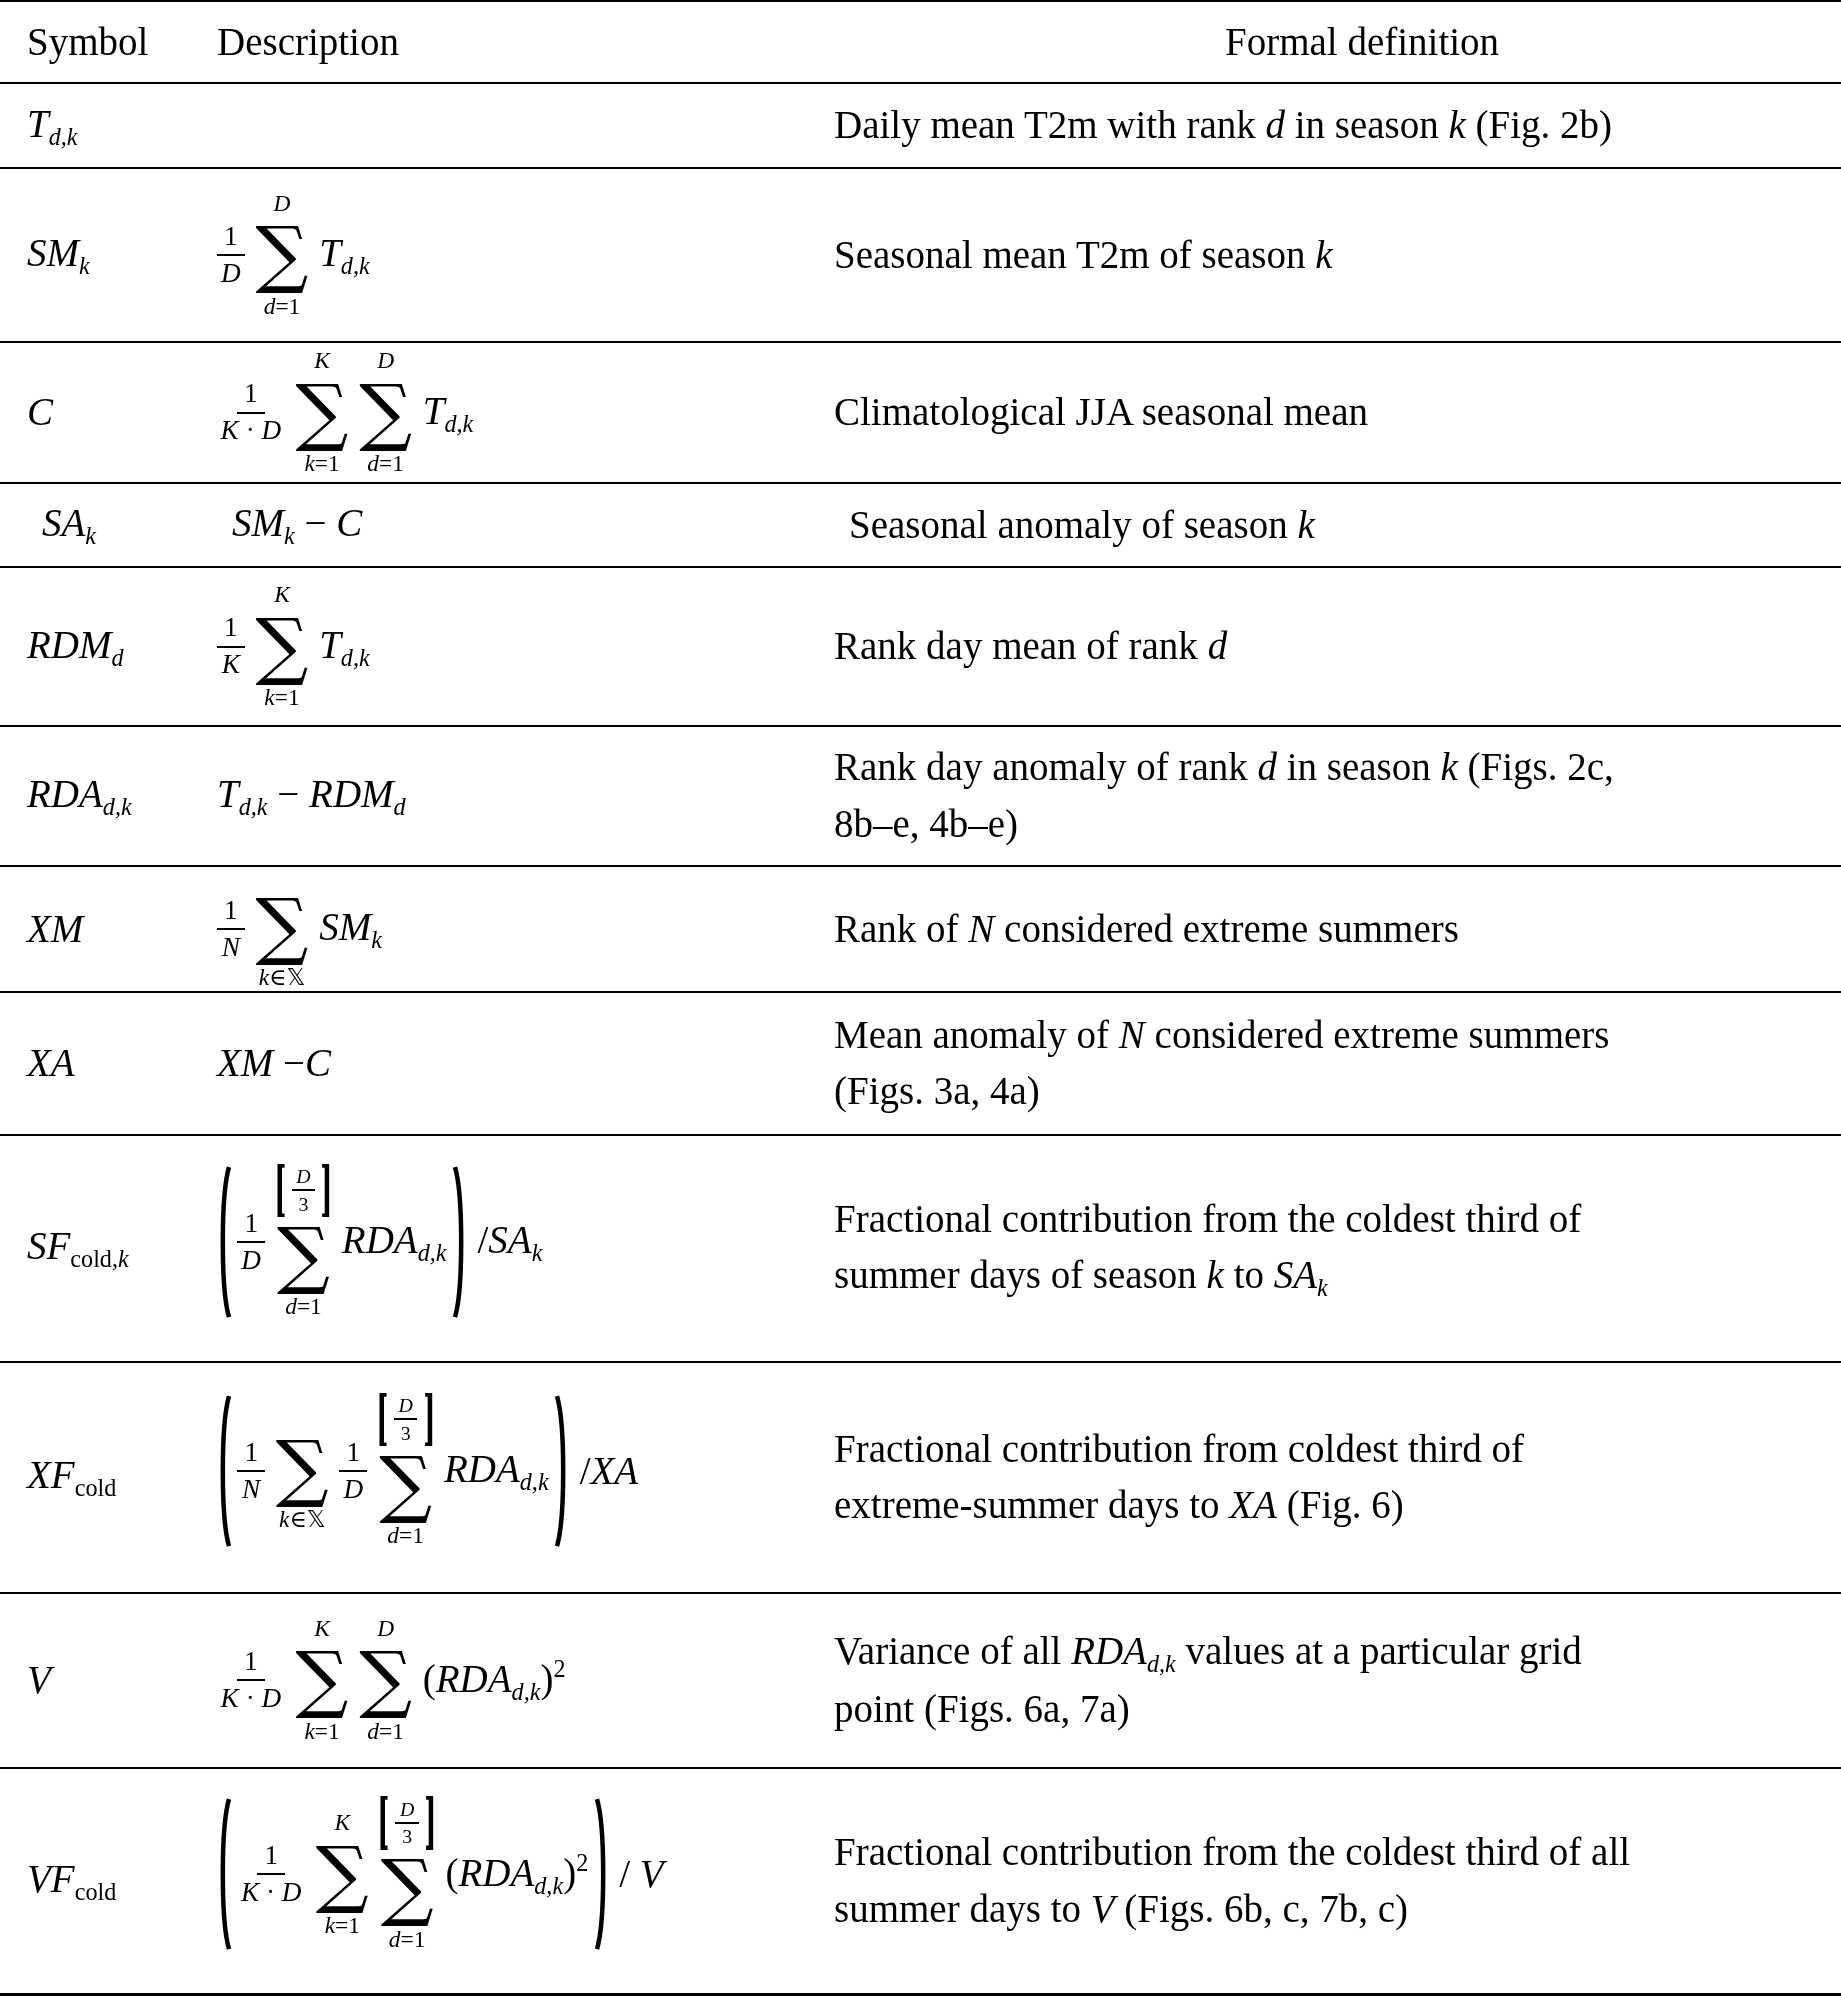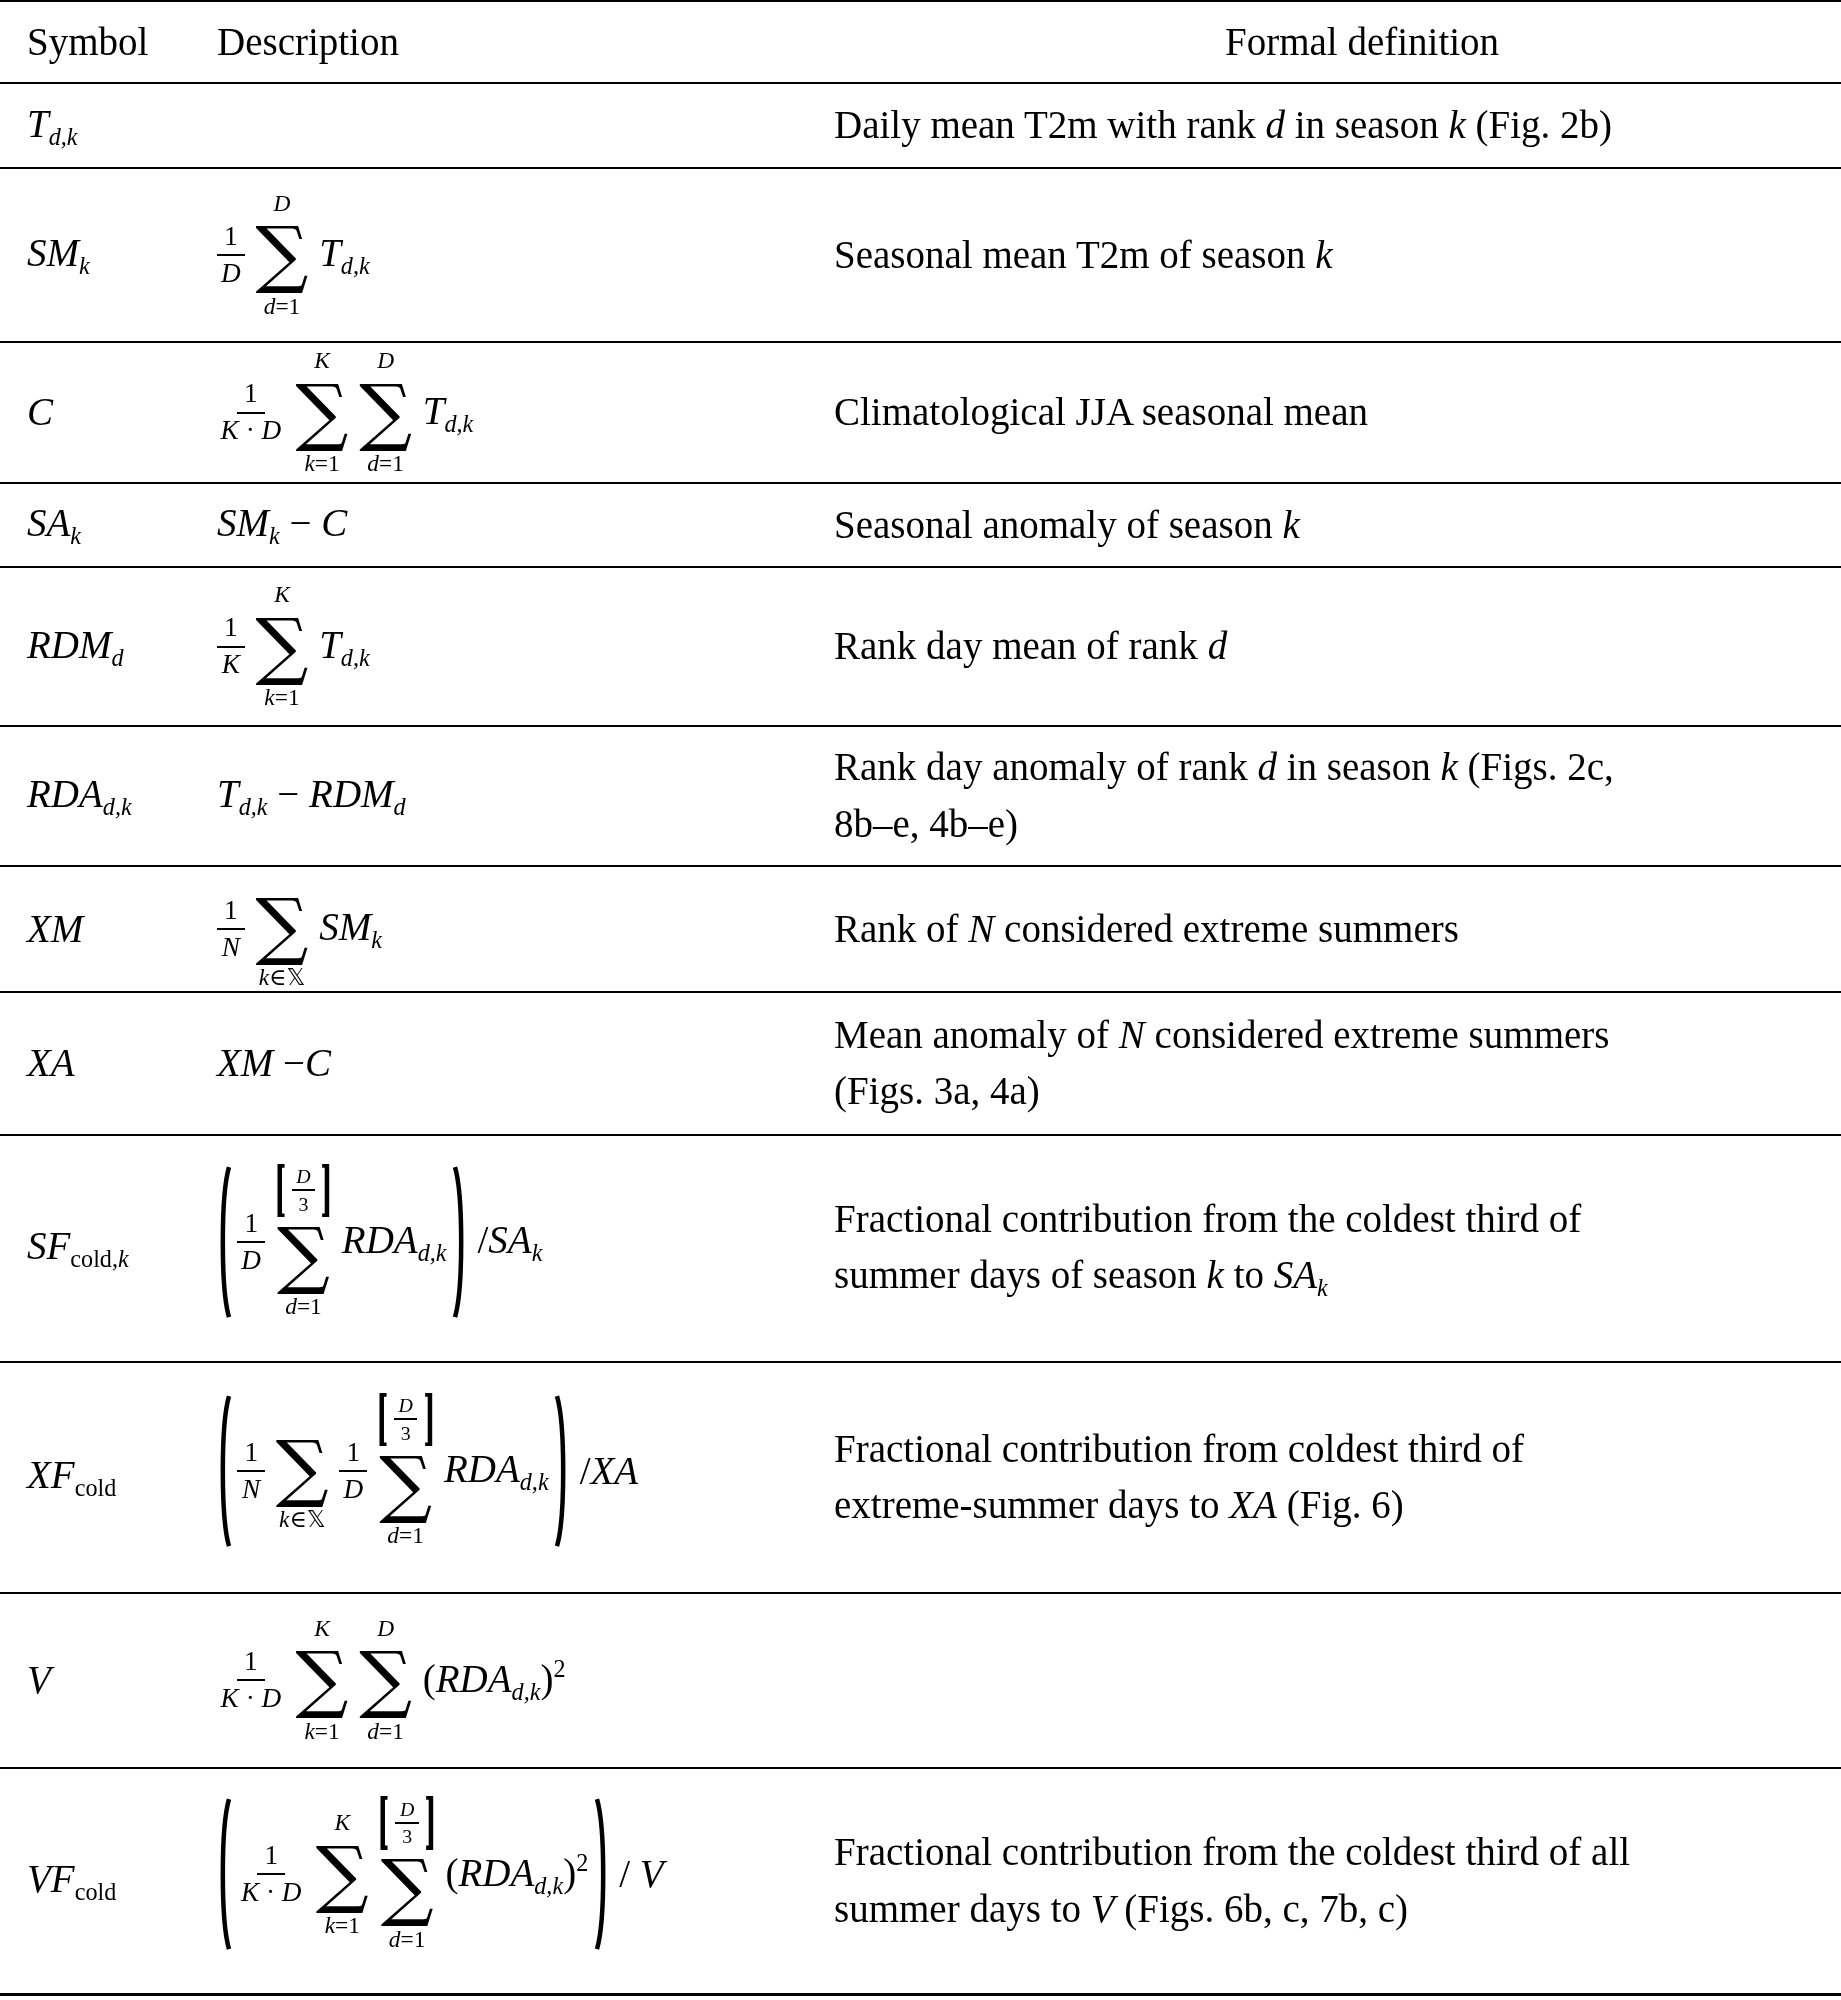--- a/index.html
+++ b/index.html
@@ -13,21 +13,21 @@
   .trow{display:flex;align-items:center;border-bottom:2.7px solid #000;box-sizing:border-box;}
   .cell{box-sizing:border-box;}
   .c1{flex:0 0 217px;padding-left:27px;}
   .c2{flex:0 0 617px;padding-right:9px;}
   .c3{flex:1 1 auto;padding-right:32px;}
   .desc{line-height:1.45;}
   
   #rows .trow:nth-child(1){min-height:85px;}
   #rows .trow:nth-child(2){min-height:174px;}
   #rows .trow:nth-child(3){min-height:141px;}
-  #rows .trow:nth-child(4){min-height:84px;}
+  #rows .trow:nth-child(4){min-height:84px;padding-left:15px;}
   #rows .trow:nth-child(5){min-height:159px;}
   #rows .trow:nth-child(6){min-height:140px;}
   #rows .trow:nth-child(7){min-height:125px;}
   #rows .trow:nth-child(8){min-height:143px;}
   #rows .trow:nth-child(9){min-height:227px;}
   #rows .trow:nth-child(10){min-height:231px;}
   #rows .trow:nth-child(11){min-height:175px;}
   #rows .trow:nth-child(12){min-height:227px;border-bottom-width:3.6px;}
   
   .it{font-style:italic;}
@@ -294,20 +294,21 @@
               <span class="lim top">
                 <span class="mt"><span class="it">D</span></span>
               </span>
               <span class="sigma">∑</span>
               <span class="lim bot">
                 <span class="mt"><span class="it">d</span><span>=1</span></span>
               </span>
             </span>
             <span class="mt"><span>(</span><span class="it">RDA</span><span class="it sb">d,k</span><span>)</span><span class="sp">2</span></span>
           </span></div>
+        <div class="cell c3 desc"><span>Variance of all </span><span class="it">RDA</span><span class="it sb">d,k</span><span> values at a particular grid</span><br><span>point (Figs. 6a, 7a)</span></div>
       </div>
       <div class="trow">
         <div class="cell c1"><span class="it">VF</span><span class="sb">cold</span></div>
         <div class="cell c2"><span class="mrow">
             <span class="grp">
               <svg viewBox="0 0 20 100" preserveAspectRatio="none" class="delim">
                 <path d="M16 2 C5 20 5 80 16 98" fill="none" stroke="currentColor" stroke-width="4.5" vector-effect="non-scaling-stroke"></path>
               </svg>
               <span class="grp-c">
                 <span class="frac">

